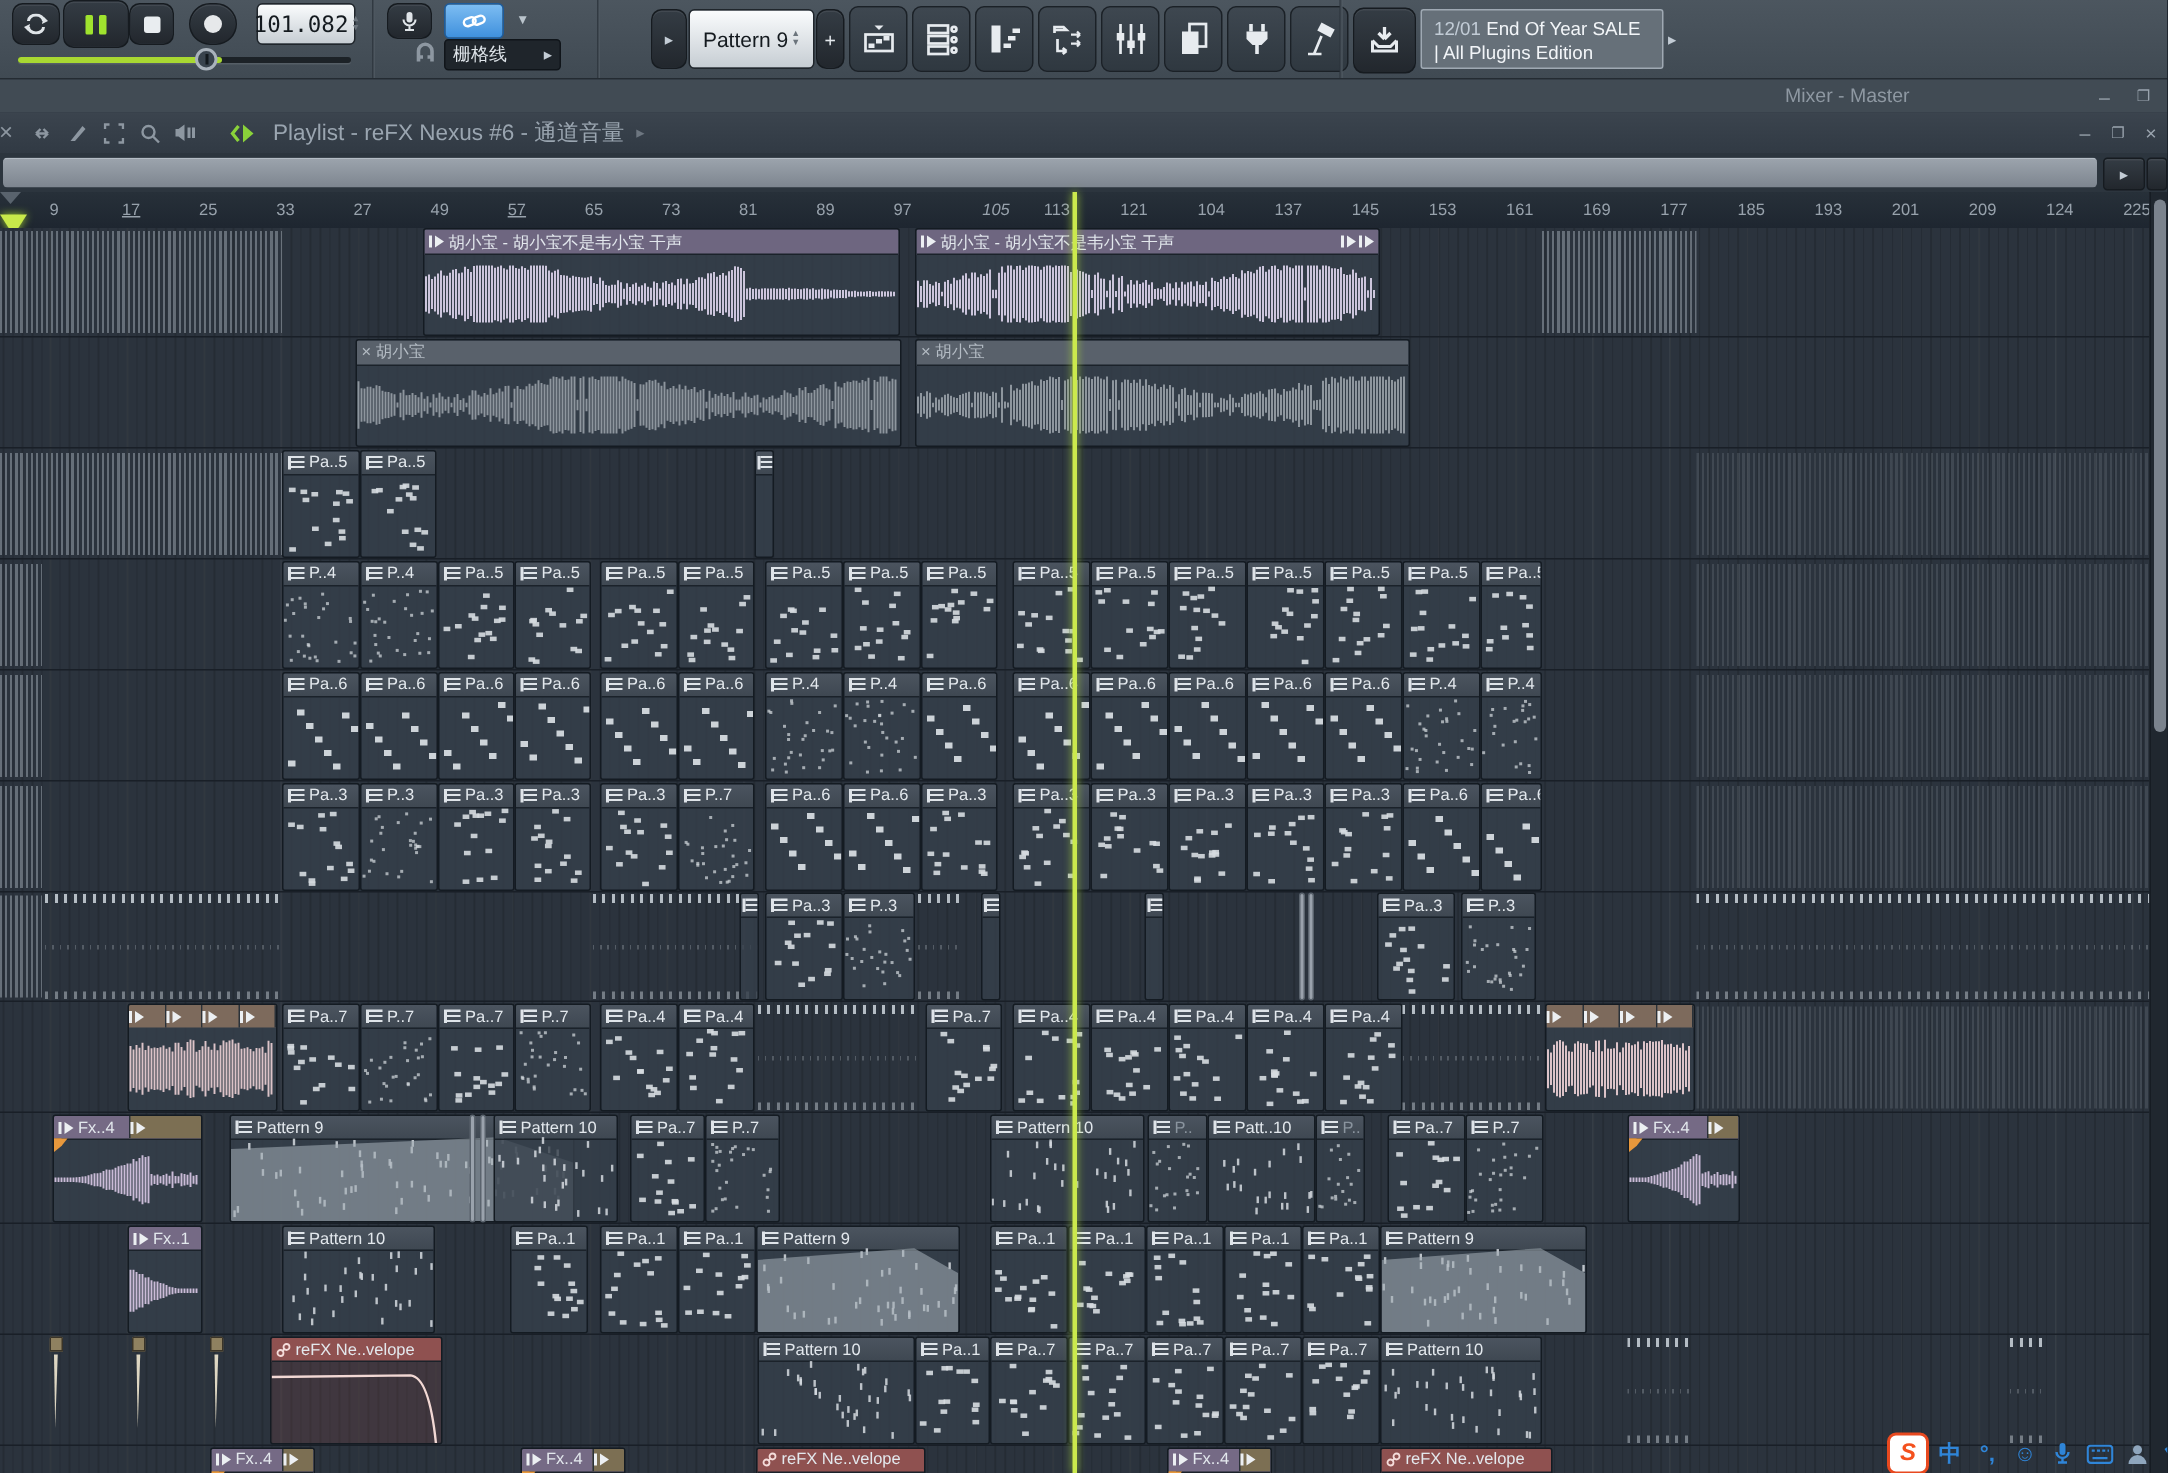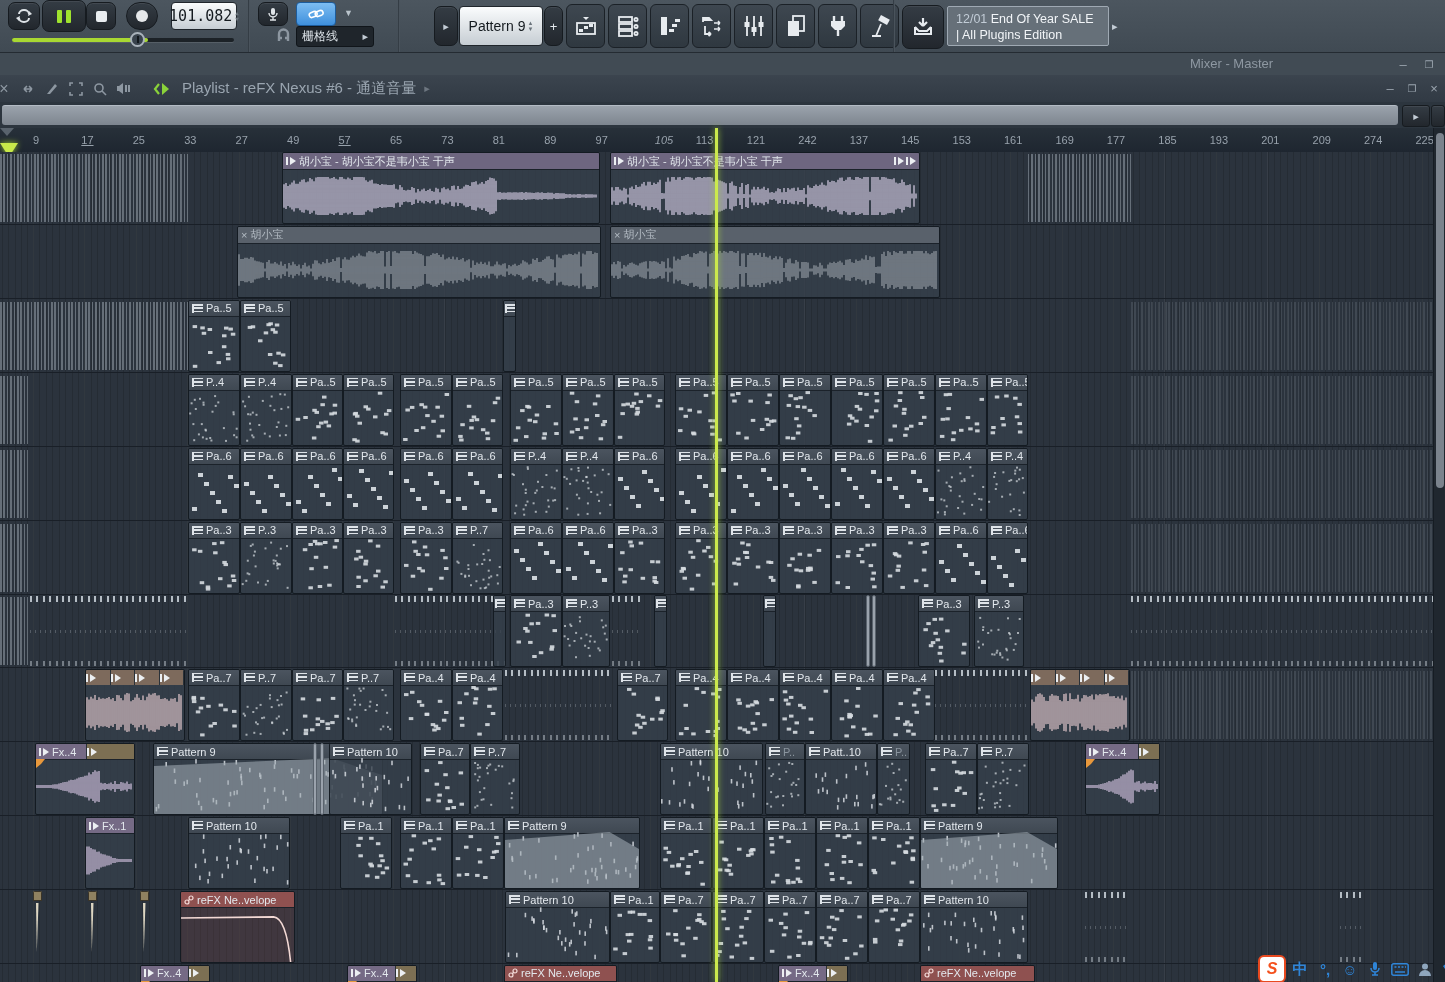--- a/index.html
+++ b/index.html
@@ -303,32 +303,32 @@
       <span class="rnum" style="left: 293.15px;">49</span>
       <span class="rnum" style="left: 344.58px; text-decoration: underline;">57</span>
       <span class="rnum" style="left: 396.01px;">65</span>
       <span class="rnum" style="left: 447.44px;">73</span>
       <span class="rnum" style="left: 498.87px;">81</span>
       <span class="rnum" style="left: 550.3px;">89</span>
       <span class="rnum" style="left: 601.73px;">97</span>
       <span class="rnum" style="left: 664px; font-style: italic;">105</span>
       <span class="rnum" style="left: 704.59px;">113</span>
       <span class="rnum" style="left: 756.02px;">121</span>
-      <span class="rnum" style="left: 807.45px;">242</span>
+      <span class="rnum" style="left: 807.45px;">104</span>
       <span class="rnum" style="left: 858.88px; text-align: right;">137</span>
       <span class="rnum" style="left: 910.31px;">145</span>
       <span class="rnum" style="left: 961.74px;">153</span>
       <span class="rnum" style="left: 1013.17px;">161</span>
       <span class="rnum" style="left: 1064.6px;">169</span>
       <span class="rnum" style="left: 1116.03px;">177</span>
       <span class="rnum" style="left: 1167.46px;">185</span>
       <span class="rnum" style="left: 1218.89px;">193</span>
       <span class="rnum" style="left: 1270.32px;">201</span>
       <span class="rnum" style="left: 1321.75px;">209</span>
-      <span class="rnum" style="left: 1373.18px;">274</span>
+      <span class="rnum" style="left: 1373.18px;">124</span>
       <span class="rnum" style="left: 1424.61px;">225</span>
       <div style="left: 469px; top: 0px; width: 0px; height: 0px; border-width: 8px 7px 7px; border-style: solid; border-color: rgb(89, 99, 109) transparent transparent; border-image: initial;"></div>
       <div style="left: 707px; top: 2px; width: 0px; height: 0px; border-width: 14px 9px 9px; border-style: solid; border-color: rgb(200, 233, 74) transparent transparent; border-image: initial; filter: drop-shadow(rgb(158, 203, 46) 0px 0px 3px);"></div>
     </div>
 
   <div id="tracks" class="abs">
       <div class="trow" style="top: 0px;">
         <div class="stripes" style="left: 0px; width: 188px;"></div>
         <div class="clip" style="left: 282px; width: 318px;">
           <div class="hd" style="background:#6e6680;height:16px;">

